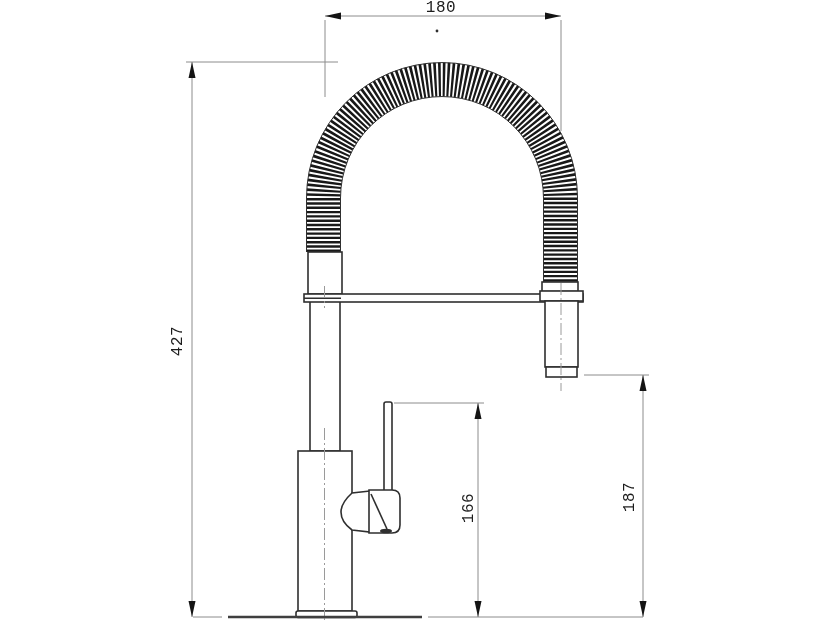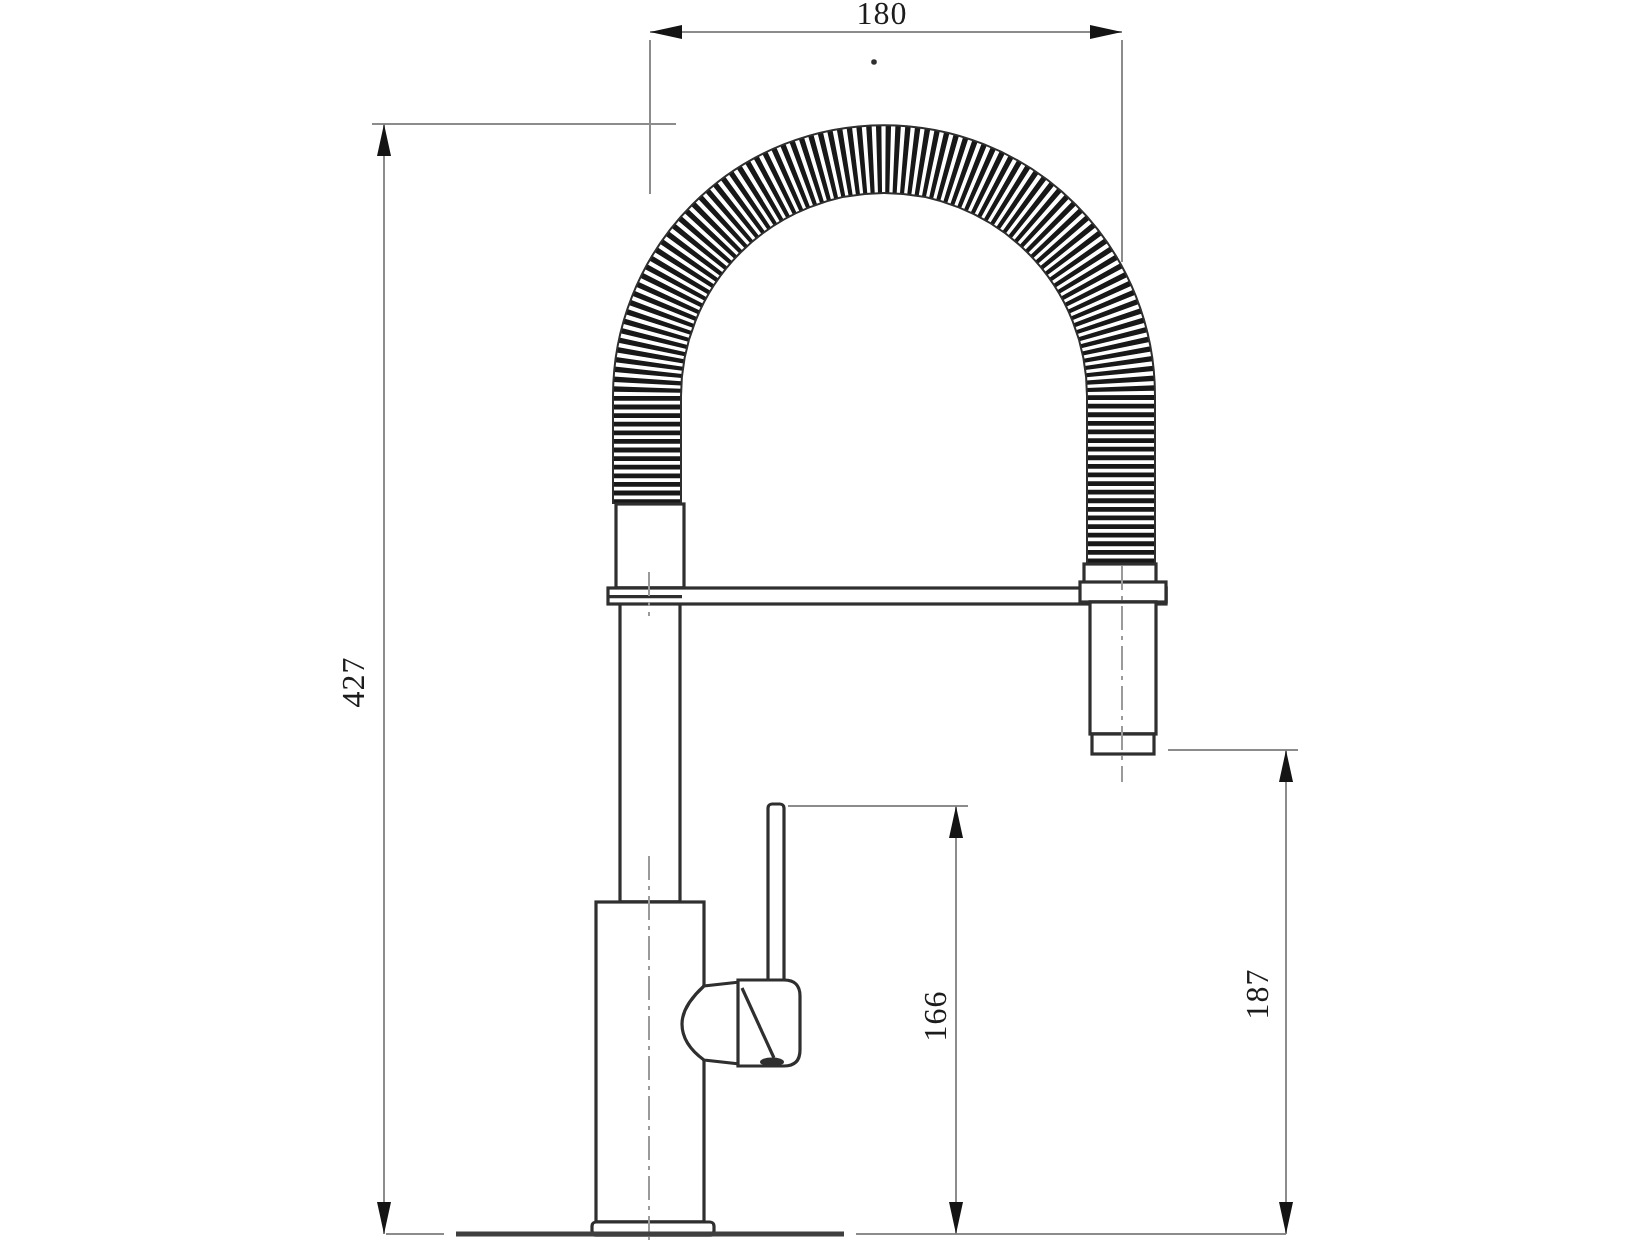--- a/index.html
+++ b/index.html
@@ -10,21 +10,21 @@
     --arrow:#141414;
     --coil:#181818;
     --text:#1c1c1c;
     --ground:#3f3f3f;
   }
   html,body{margin:0;padding:0;background:var(--bg);}
   .stage{
     position:relative;
     width:826px;height:620px;
     background:var(--bg);
-    font-family:Liberation Serif, serif;
+    font-family:Liberation Mono, monospace;
     overflow:hidden;
   }
   .stage svg{position:absolute;left:0;top:0;}
   .dim-label{
     position:absolute;
     font-size:16px;
     color:var(--text);
     white-space:nowrap;
     transform:translate(-50%,-50%);
     line-height:1;

